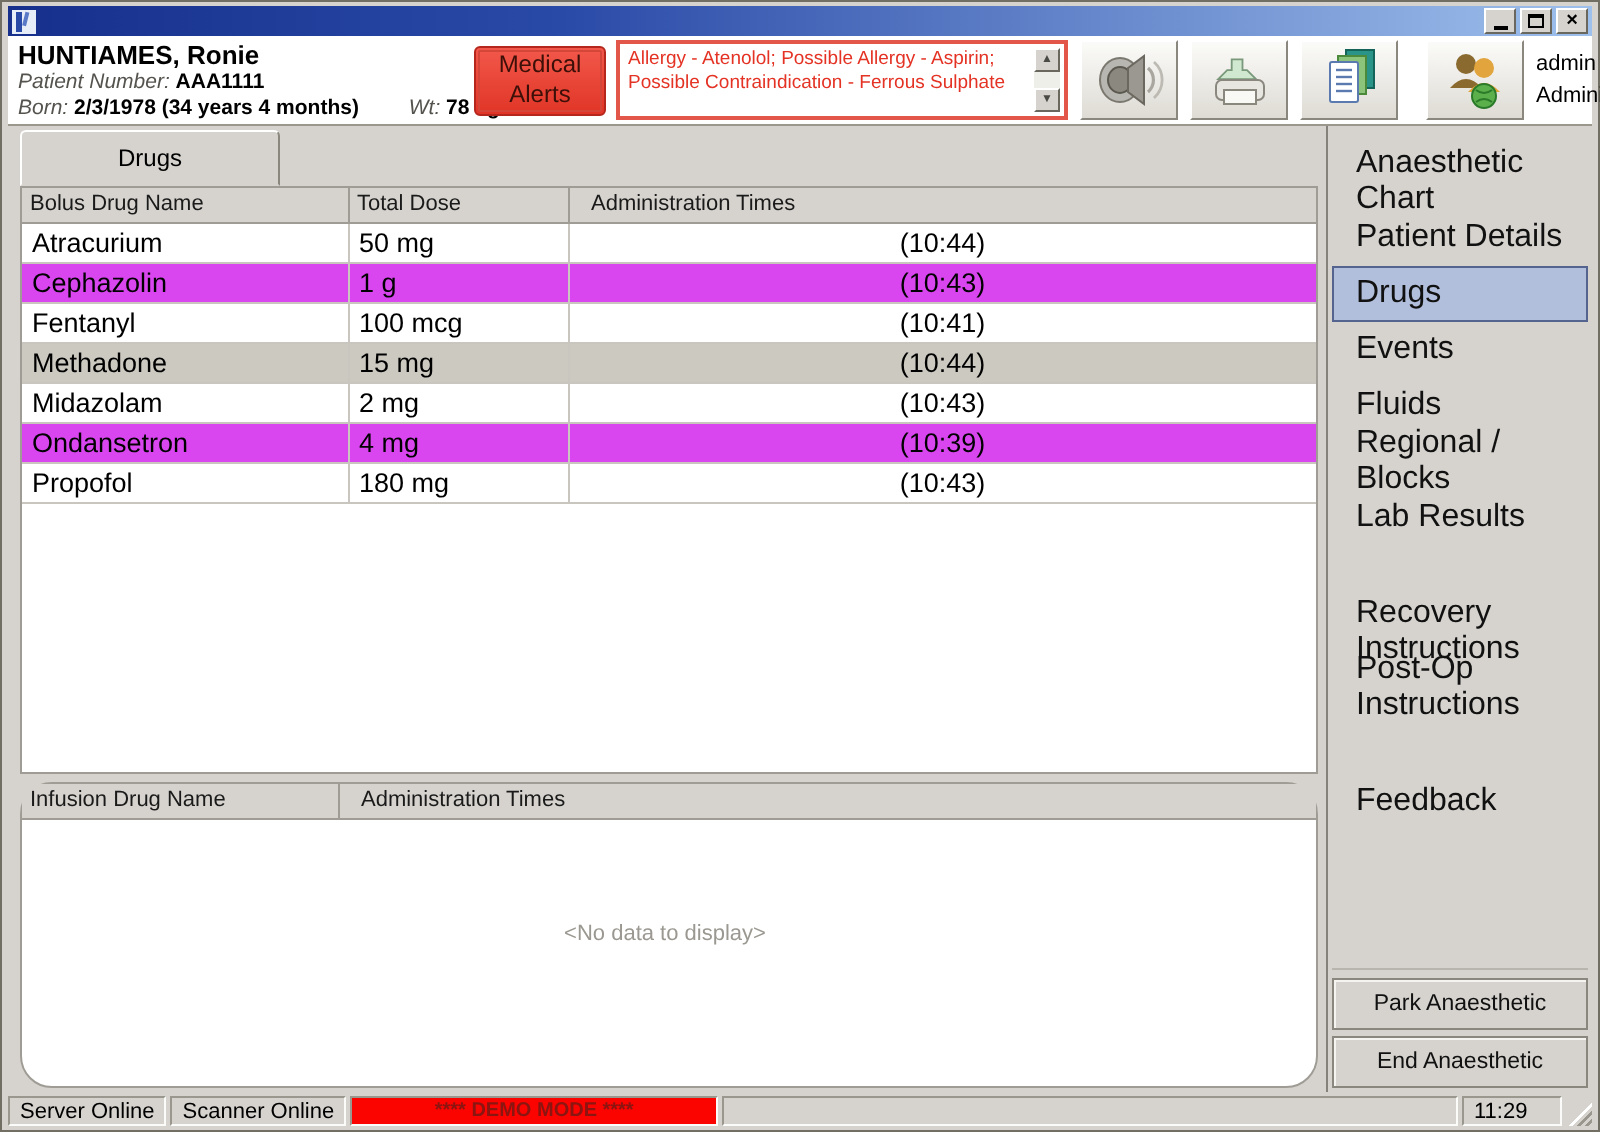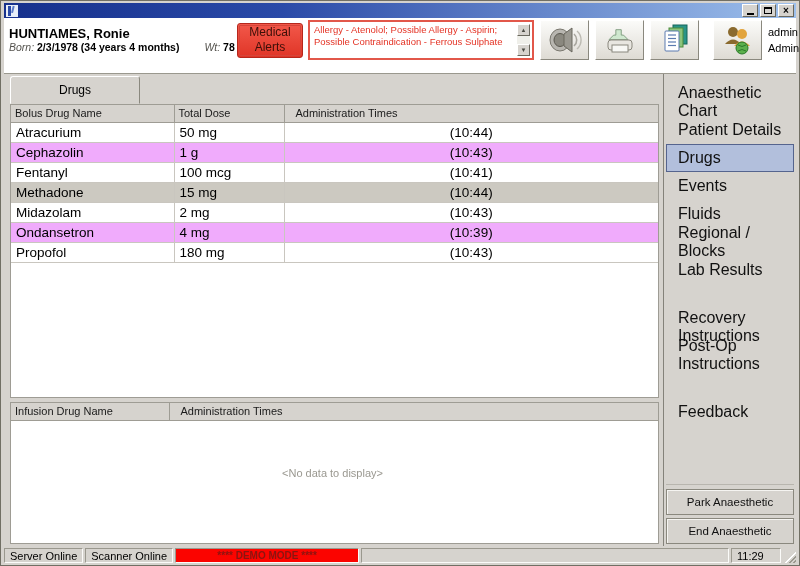--- a/index.html
+++ b/index.html
@@ -30,21 +30,21 @@
     font-size:9px; line-height:9px; color:#000; cursor:default;
   }
   .glyph-min{ width:7px; height:2px; background:#000; margin-top:6px; }
   .glyph-max{ width:8px; height:7px; border:1px solid #000; border-top-width:2px; }
   .glyph-close{ font-size:10px; font-weight:bold; }
 
   
   .header{
     flex:0 0 43px; background:#ffffff;
     border-bottom:1px solid #9a988e;
-    display:flex; align-items:center; padding:2px 3px 13px 5px;
+    display:flex; align-items:center; padding:2px 3px 2px 5px;
   }
   .patient-block{ width:228px; flex:0 0 228px; line-height:1.18; }
   .patient-name{ font-size:13px; font-weight:bold; color:#000; }
   .patient-line{ font-size:10.5px; color:#000; white-space:nowrap; }
   .lbl{ font-style:italic; color:#55534e; }
   .val{ font-weight:bold; }
   .wt-group{ margin-left:22px; }
 
   .medical-alerts-btn{
     width:66px; height:35px; flex:0 0 66px;
@@ -107,28 +107,28 @@
     border-right:1px solid #9e9c94; border-bottom:1px solid #9e9c94;
     white-space:nowrap; overflow:hidden;margin-top:18px;
   }
   .grid th:last-child{ border-right:none;padding-left:11px; }
   .grid td{
     font-size:13.5px; color:#000; padding:1px 5px; height:20px;
     border-right:1px solid #c9c6bf; border-bottom:1px solid #c9c6bf;
     white-space:nowrap; overflow:hidden; cursor:default;
   }
   .grid td:last-child{ border-right:none;text-align:center; }
-  tr.alt td{ background:#f0abfc; }
+  tr.alt td{ background:#d946ef; }
   tr.selected td{ background:#ccc9c1; }
 
   .bolus-wrap{ flex:0 0 294px; overflow:hidden; }
   .bolus-wrap .grid{ height:100%; }
   .gap{ flex:0 0 4px; }
   .infusion-wrap{ flex:1 1 auto; overflow:hidden; position:relative; }
-  .infusion-wrap .grid{ height:100%; }
+  .infusion-wrap .grid{ height:100%;border-radius:16px; }
   .no-data{
     position:absolute; left:0; right:4px; top:46%;
     text-align:center; font-size:11px; color:#9a9890;
   }
 
   
   .sidebar{
     flex:0 0 133px; background:#d6d3ce;
     border-left:1px solid #84827a;
     display:flex; flex-direction:column; padding:14px 2px 2px 2px;
@@ -189,20 +189,24 @@
       <div class="win-btn">
           <div class="glyph-max"></div>
         </div>
       <div class="win-btn glyph-close">×</div>
     </div>
   </div>
 
   <div class="header">
     <div class="patient-block">
       <div class="patient-name">HUNTIAMES, Ronie</div>
+      <div class="patient-line">
+        <span class="lbl">Patient Number:</span>
+        <span class="val">AAA1111</span>
+      </div>
       <div class="patient-line">
         <span class="lbl">Born:</span>
         <span class="val">2/3/1978</span>
         <span class="val">(34 years 4 months)</span>
         <span class="lbl wt-group">Wt:</span>
         <span class="val">78 kg</span>
       </div>
     </div>
 
     <div class="medical-alerts-btn">

